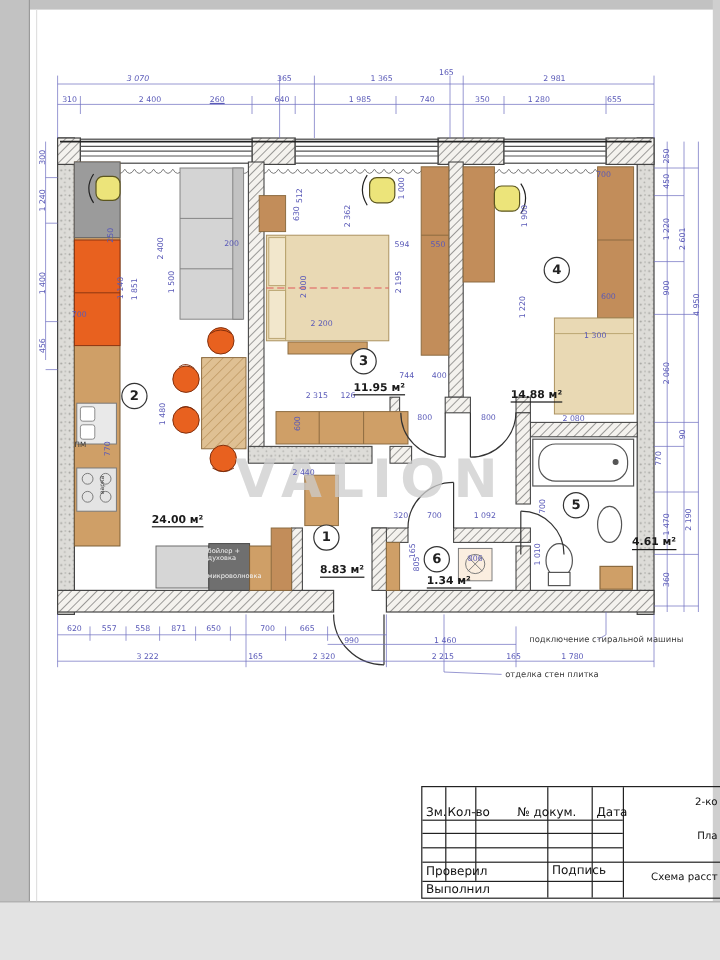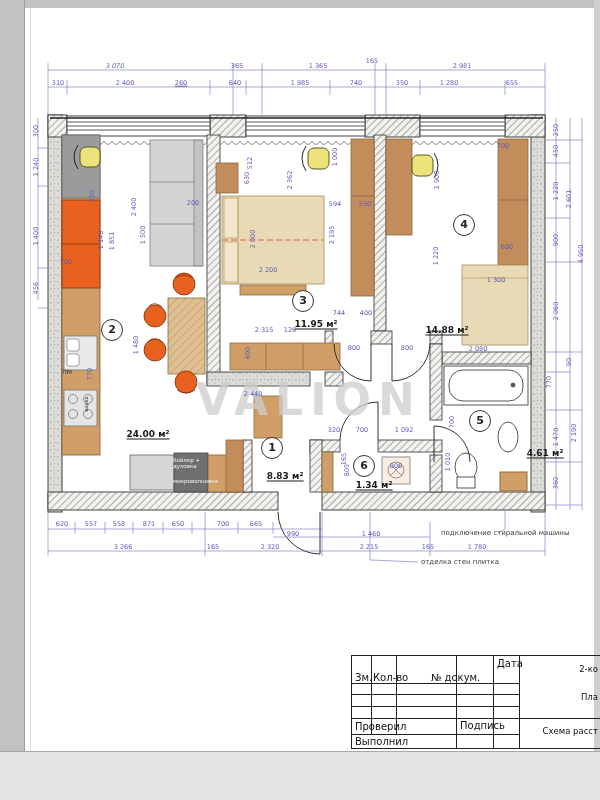--- a/index.html
+++ b/index.html
@@ -293,21 +293,21 @@
     <span class="dim" style="left: 449px; top: 83px;">1 280</span>
     <span class="dim" style="left: 512px; top: 83px;">655</span>
     <span class="dim" style="left: 62px; top: 524px;">620</span>
     <span class="dim" style="left: 91px; top: 524px;">557</span>
     <span class="dim" style="left: 119px; top: 524px;">558</span>
     <span class="dim" style="left: 149px; top: 524px;">871</span>
     <span class="dim" style="left: 178px; top: 524px;">650</span>
     <span class="dim" style="left: 223px; top: 524px;">700</span>
     <span class="dim" style="left: 256px; top: 524px;">665</span>
     <span class="dim" style="left: 293px; top: 534px;">990</span>
-    <span class="dim" style="left: 123px; top: 547px;">3 266</span>
+    <span class="dim" style="left: 123px; top: 547px;">3 222</span>
     <span class="dim" style="left: 213px; top: 547px;">165</span>
     <span class="dim" style="left: 270px; top: 547px;">2 320</span>
     <span class="dim" style="left: 371px; top: 534px;">1 460</span>
     <span class="dim" style="left: 369px; top: 547px;">2 215</span>
     <span class="dim" style="left: 428px; top: 547px;">165</span>
     <span class="dim" style="left: 477px; top: 547px;">1 780</span>
     <span class="dim v" style="left: 36px; top: 131px;">300</span>
     <span class="dim v" style="left: 36px; top: 167px;">1 240</span>
     <span class="dim v" style="left: 36px; top: 236px;">1 400</span>
     <span class="dim v" style="left: 36px; top: 288px;">456</span>
@@ -391,19 +391,19 @@
   <div class="tb-line" style="left:167px;top:0;width:1px;height:92px;"></div>
   <div class="tb-line" style="left:0;top:27px;width:167px;height:1px;"></div>
   <div class="tb-line" style="left:0;top:38px;width:167px;height:1px;"></div>
   <div class="tb-line" style="left:0;top:50px;width:167px;height:1px;"></div>
   <div class="tb-line" style="left:0;top:62px;width:249px;height:1px;"></div>
   <div class="tb-line" style="left:0;top:78px;width:167px;height:1px;"></div>
   <div class="tb-text" style="left:3px;top:16px;">Зм.</div>
   <div class="tb-text" style="left:21px;top:16px;">Кол-во</div>
   <div class="tb-text" style="left:55px;top:16px;margin-left:24px;">№ докум.</div>
   <div class="tb-text" style="left:108px;top:16px;margin-top:48px;">Подпись</div>
-  <div class="tb-text" style="left:145px;top:2px;">Дата</div>
+  <div class="tb-text" style="left:145px;top:16px;">Дата</div>
   <div class="tb-text" style="left:3px;top:65px;">Проверил</div>
   <div class="tb-text" style="left:3px;top:80px;">Выполнил</div>
   <div class="tb-right" style="top:8px;">2-ко</div>
   <div class="tb-right" style="top:36px;">Пла</div>
   <div class="tb-right" style="top:70px;">Схема расст</div>
 </div>
 
 </body></html>

